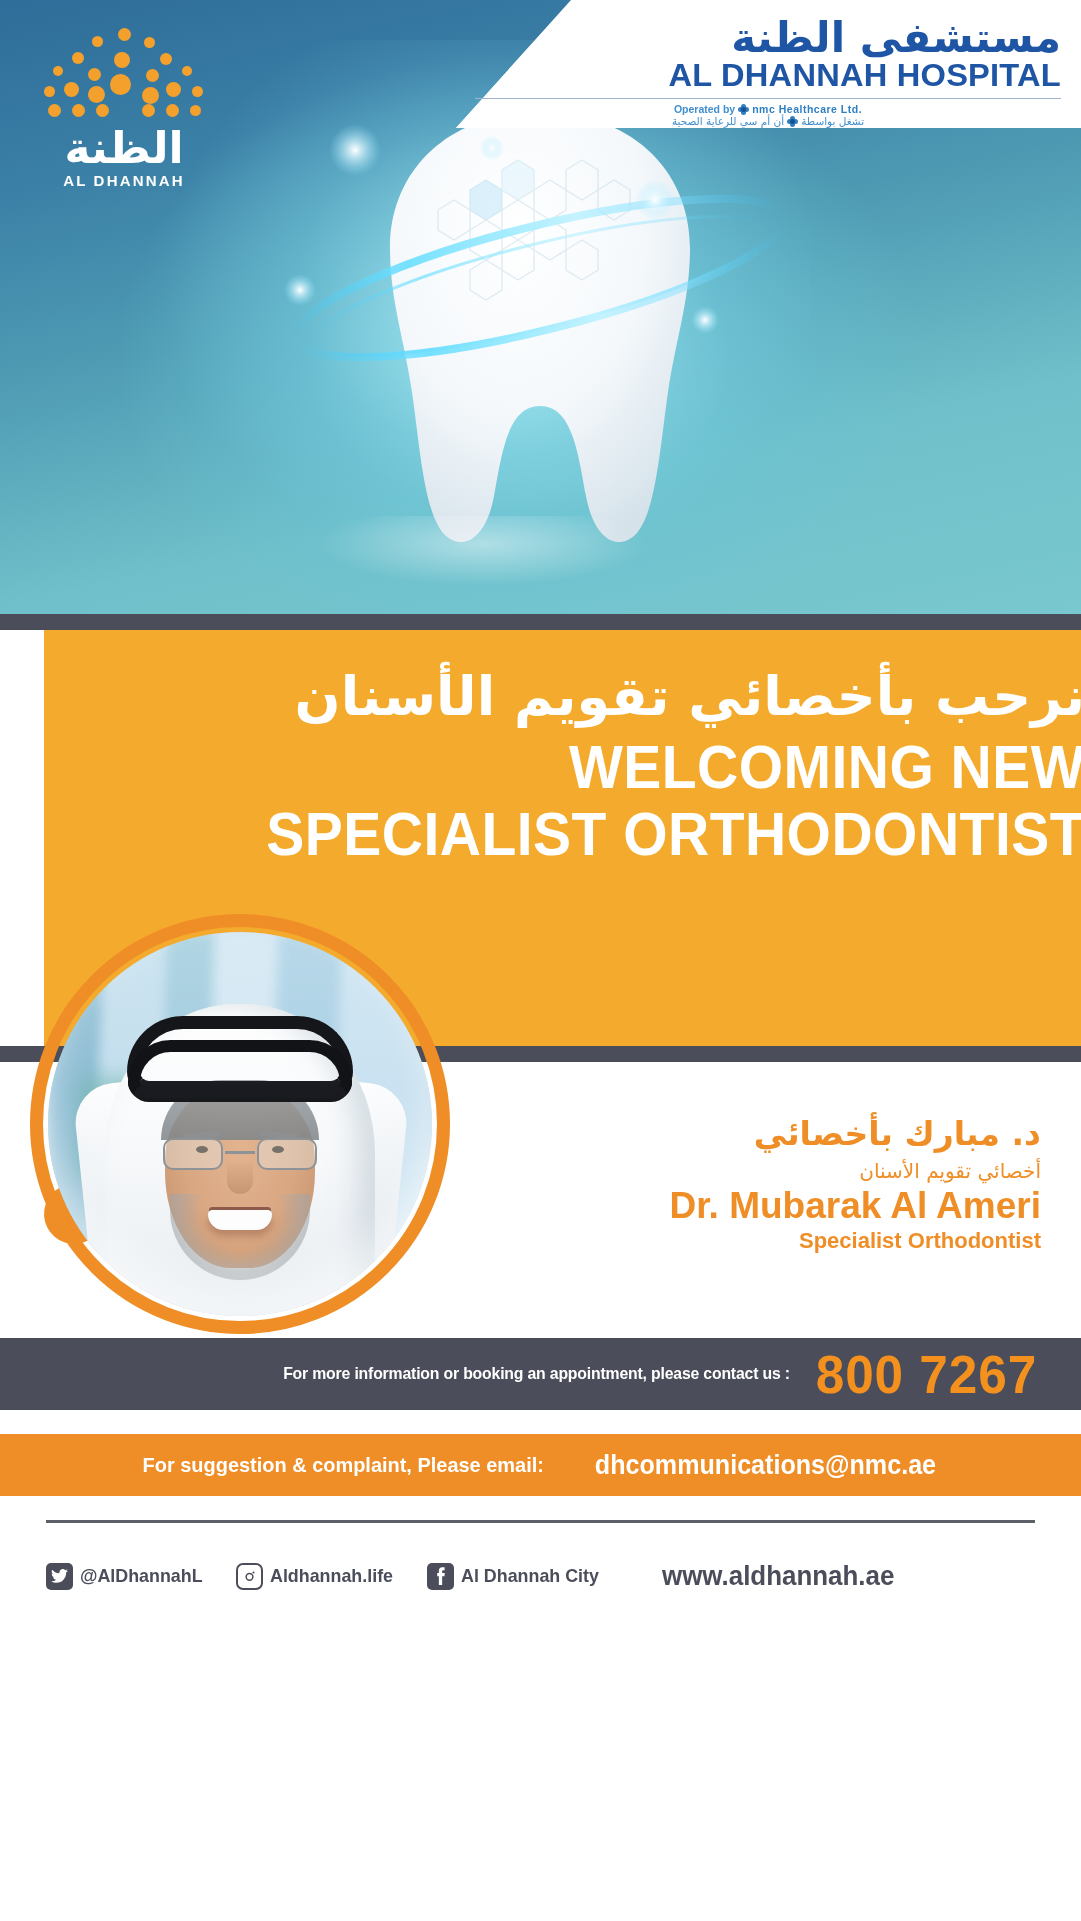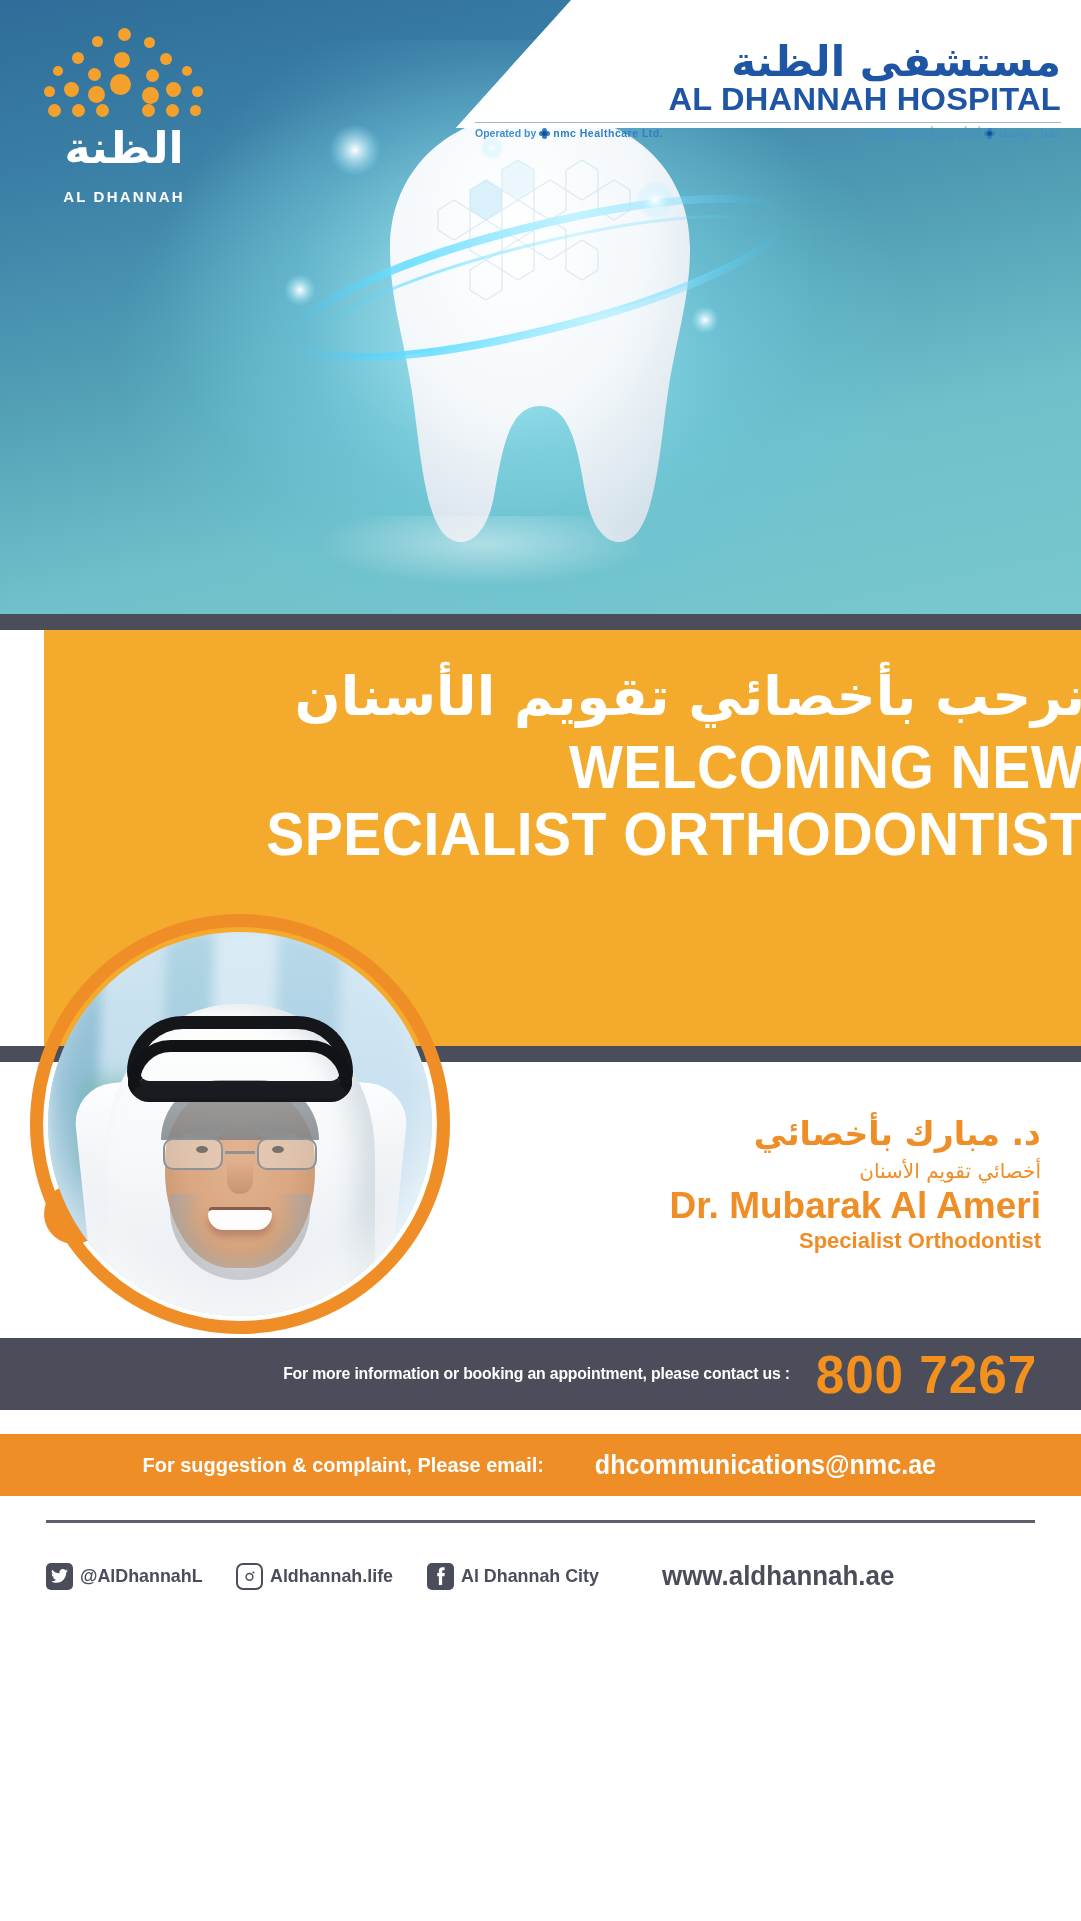--- a/index.html
+++ b/index.html
@@ -30,37 +30,37 @@
     position:absolute; right:0; top:0; width:625px; height:128px;
     background:#ffffff;
     clip-path: polygon(115px 0, 625px 0, 625px 128px, 0 128px);
   }
   .hero-white-panel::after{
     content:""; position:absolute; left:-3px; top:0; width:124px; height:128px;
     background:linear-gradient(135deg, rgba(255,255,255,0) 48%, rgba(255,255,255,1) 50%);
   }
 
   .hosp-logo{
-    position:absolute; right:20px; top:16px; width:586px; text-align:right;margin-top:24px;
+    position:absolute; right:20px; top:16px; width:586px; text-align:right;
   }
   .hosp-ar{
     font-family:"DejaVu Sans", sans-serif;
     font-size:42px; font-weight:700; color:#1f55a5; line-height:1.05;
     letter-spacing:-1px; direction:rtl;
   }
   .hosp-en{
     font-family:"Liberation Sans", sans-serif;
     font-size:32px; font-weight:700; color:#1f55a5;
     letter-spacing:.2px; line-height:1.1; margin-top:-2px;
     transform:scaleX(1.02); transform-origin:right center;
   }
   .hosp-rule{ height:1px; background:#9fb3cf; margin:5px 0 4px; }
   .hosp-oper{
     display:flex; justify-content:space-between; align-items:center;
-    font-size:10.5px; color:#3f8fd0; font-weight:700; white-space:nowrap;
+    font-size:10.5px; color:#3f8fd0; font-weight:700; white-space:nowrap;flex-direction:column;
   }
   .oper-l,.oper-r{ display:flex; align-items:center; gap:3px; }
   .oper-r{ direction:rtl; font-family:"DejaVu Sans", sans-serif; font-weight:400;}
   .nmc-flower{
     display:inline-block; width:11px; height:11px; position:relative; vertical-align:-1px;
   }
   .nmc-flower i{
     position:absolute; width:5px; height:5px; border-radius:50%; background:#2f7fc4;
   }
   .nmc-flower i:nth-child(1){ left:3px; top:0; }
@@ -75,21 +75,21 @@
     position:absolute; left:36px; top:24px; width:176px; text-align:center;
   }
   .brand-dots{ position:relative; width:176px; height:100px; }
   .brand-dots i{ position:absolute; border-radius:50%; background:#f4a02c; }
   .brand-ar{
     font-family:"DejaVu Sans", sans-serif;
     color:#fff; font-size:44px; font-weight:700; line-height:1;
     direction:rtl; margin-top:2px; letter-spacing:-1px;
   }
   .brand-en{
-    color:#fff; font-size:15px; font-weight:700; letter-spacing:2.2px; margin-top:18px;
+    color:#fff; font-size:15px; font-weight:700; letter-spacing:2.2px; margin-top:2px;
   }
 
   
   .tooth-wrap{ position:absolute; left:0; top:0; width:1081px; height:614px; }
   .glow{
     position:absolute; left:150px; top:40px; width:660px; height:540px;
     background:radial-gradient(ellipse at 52% 45%, rgba(190,245,255,.55) 0%, rgba(140,220,240,.22) 40%, rgba(120,200,225,0) 68%);
   }
   .tooth-shadow{
     position:absolute; left:318px; top:516px; width:330px; height:70px;
@@ -403,21 +403,21 @@
         </span>
         <span class="oper-r">
           <span>تشغل بواسطة</span>
           <span class="nmc-flower">
               <i></i>
               <i></i>
               <i></i>
               <i></i>
               <i></i>
             </span>
-          <span>أن أم سي أخصائي الصحية</span>
+          <span>أن أم سي للرعاية الصحية</span>
         </span>
       </div>
     </div>
 
     <div class="brand">
       <div class="brand-dots">
         <i style="width:13px;height:13px;left:82px;top:4px;"></i>
         <i style="width:11px;height:11px;left:56px;top:12px;"></i>
         <i style="width:11px;height:11px;left:108px;top:13px;"></i>
         <i style="width:16px;height:16px;left:78px;top:28px;"></i>

